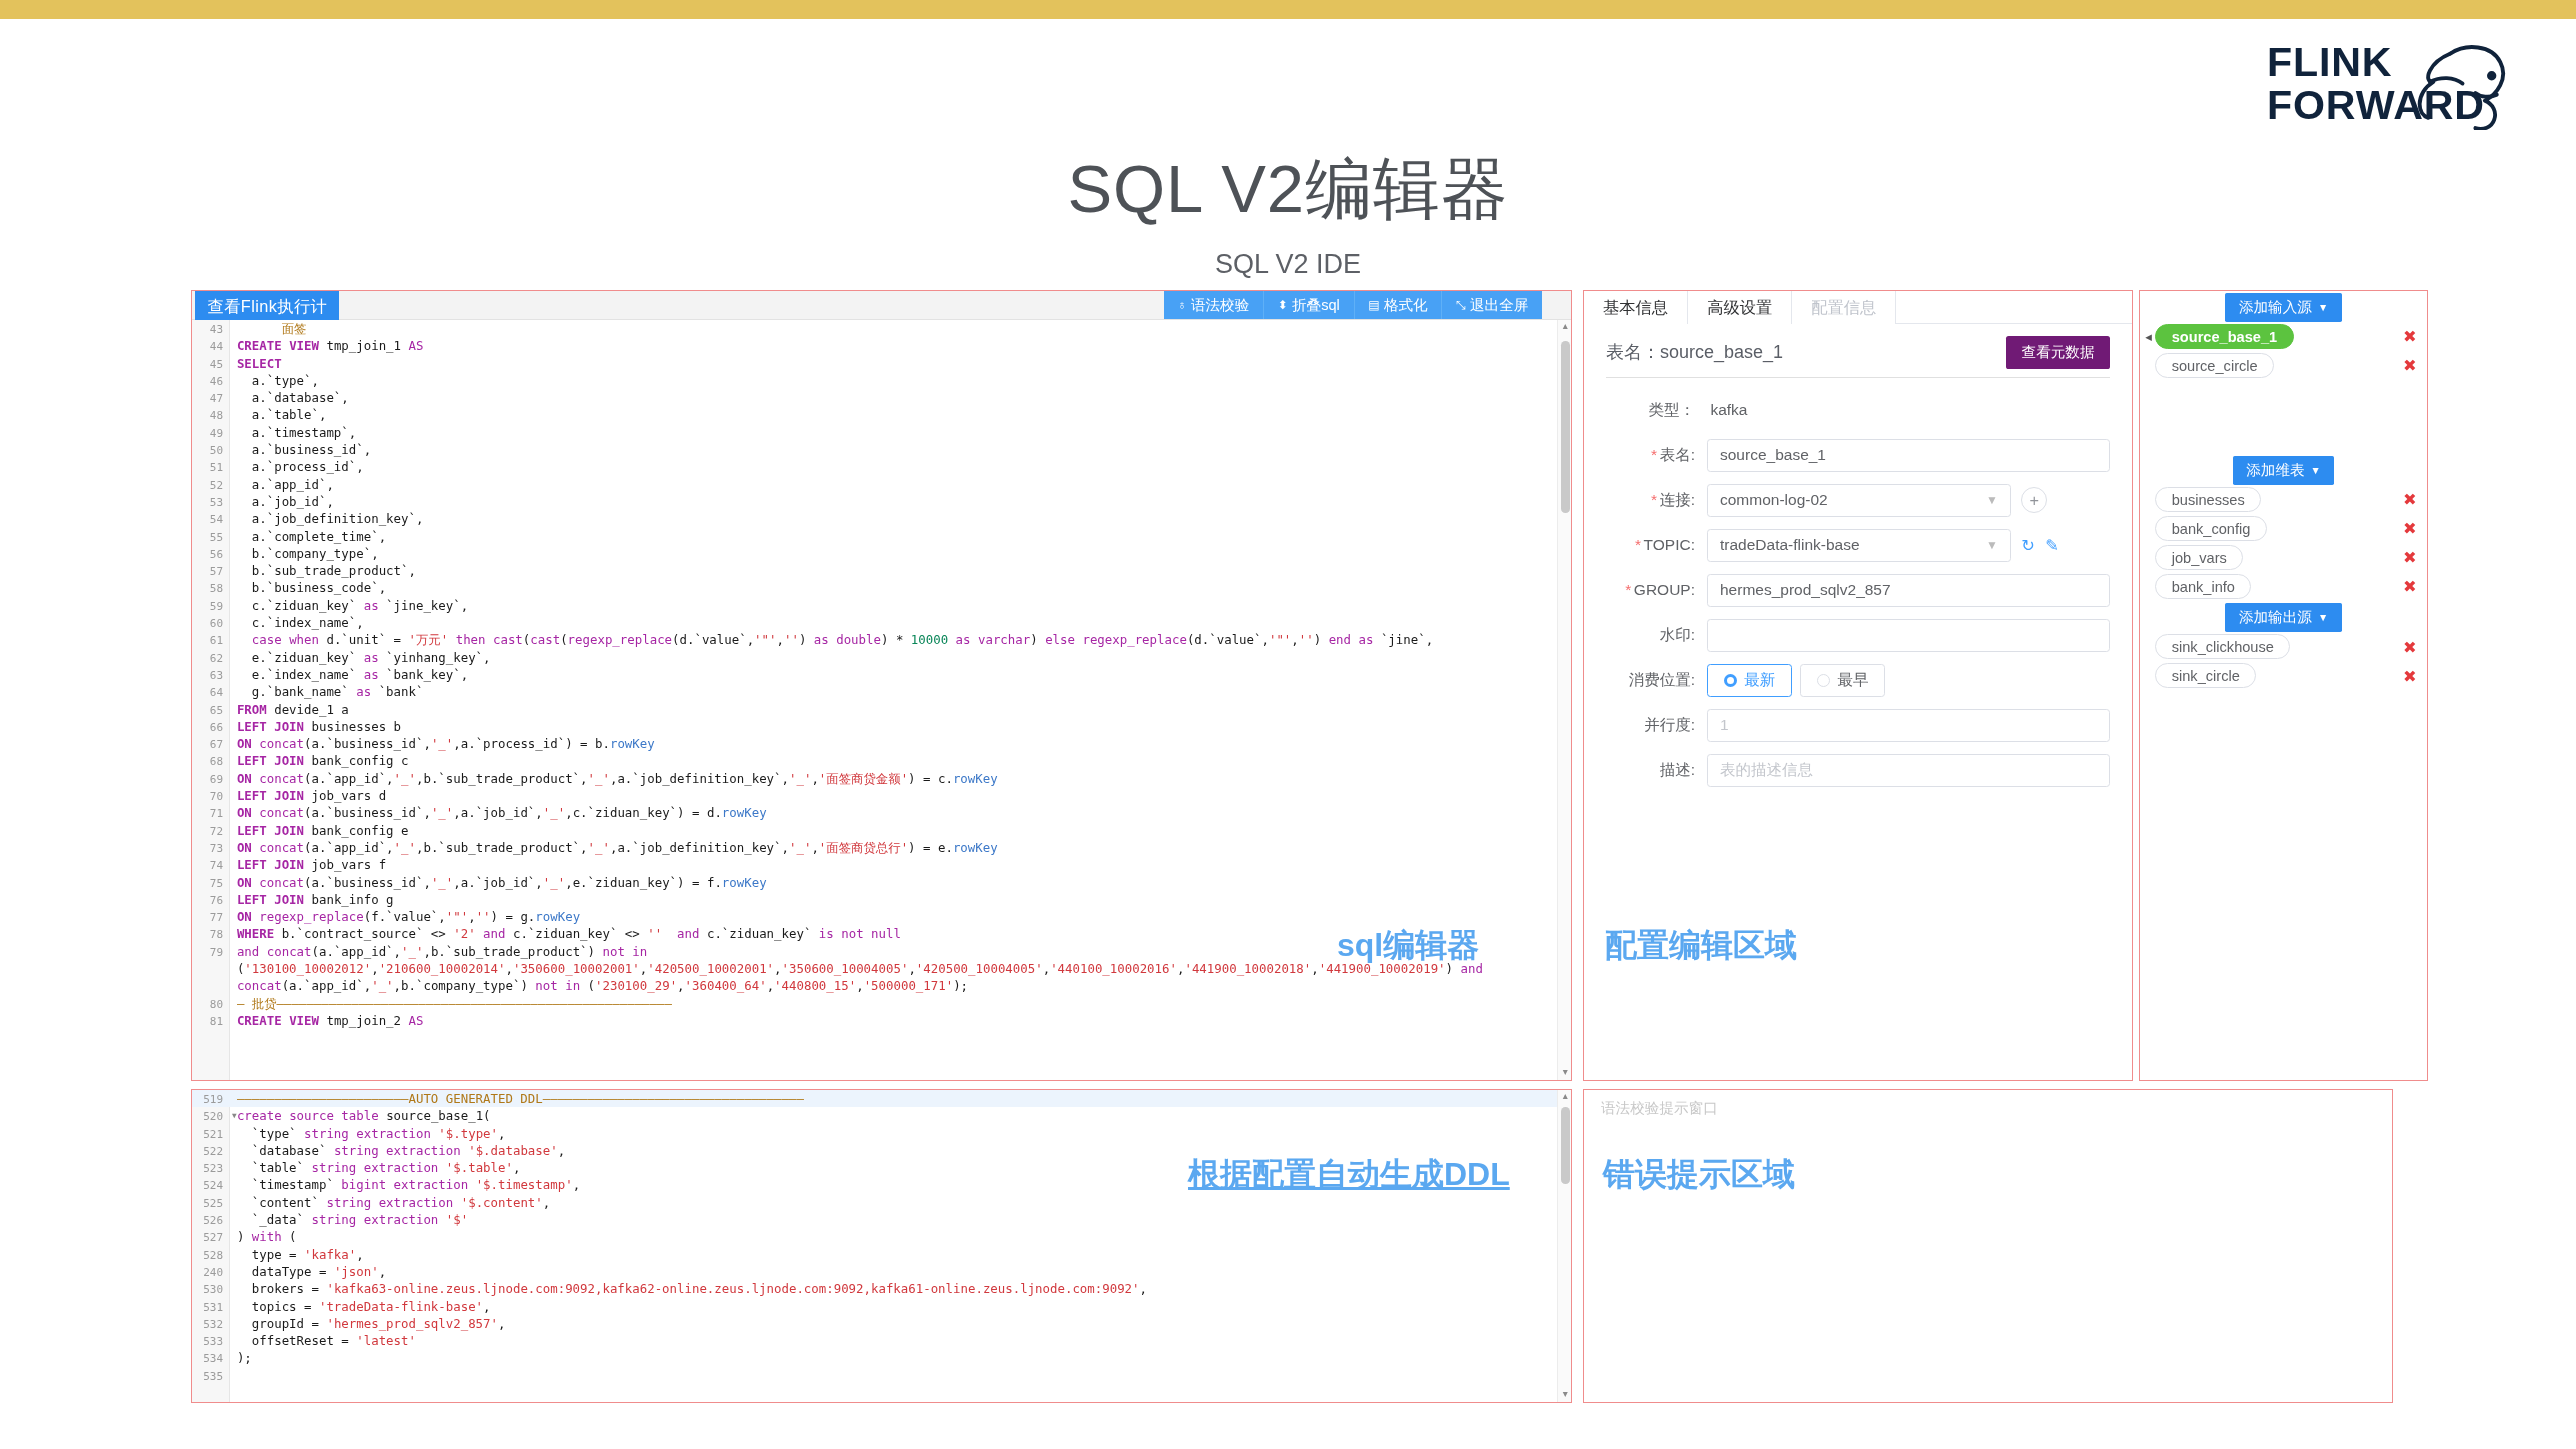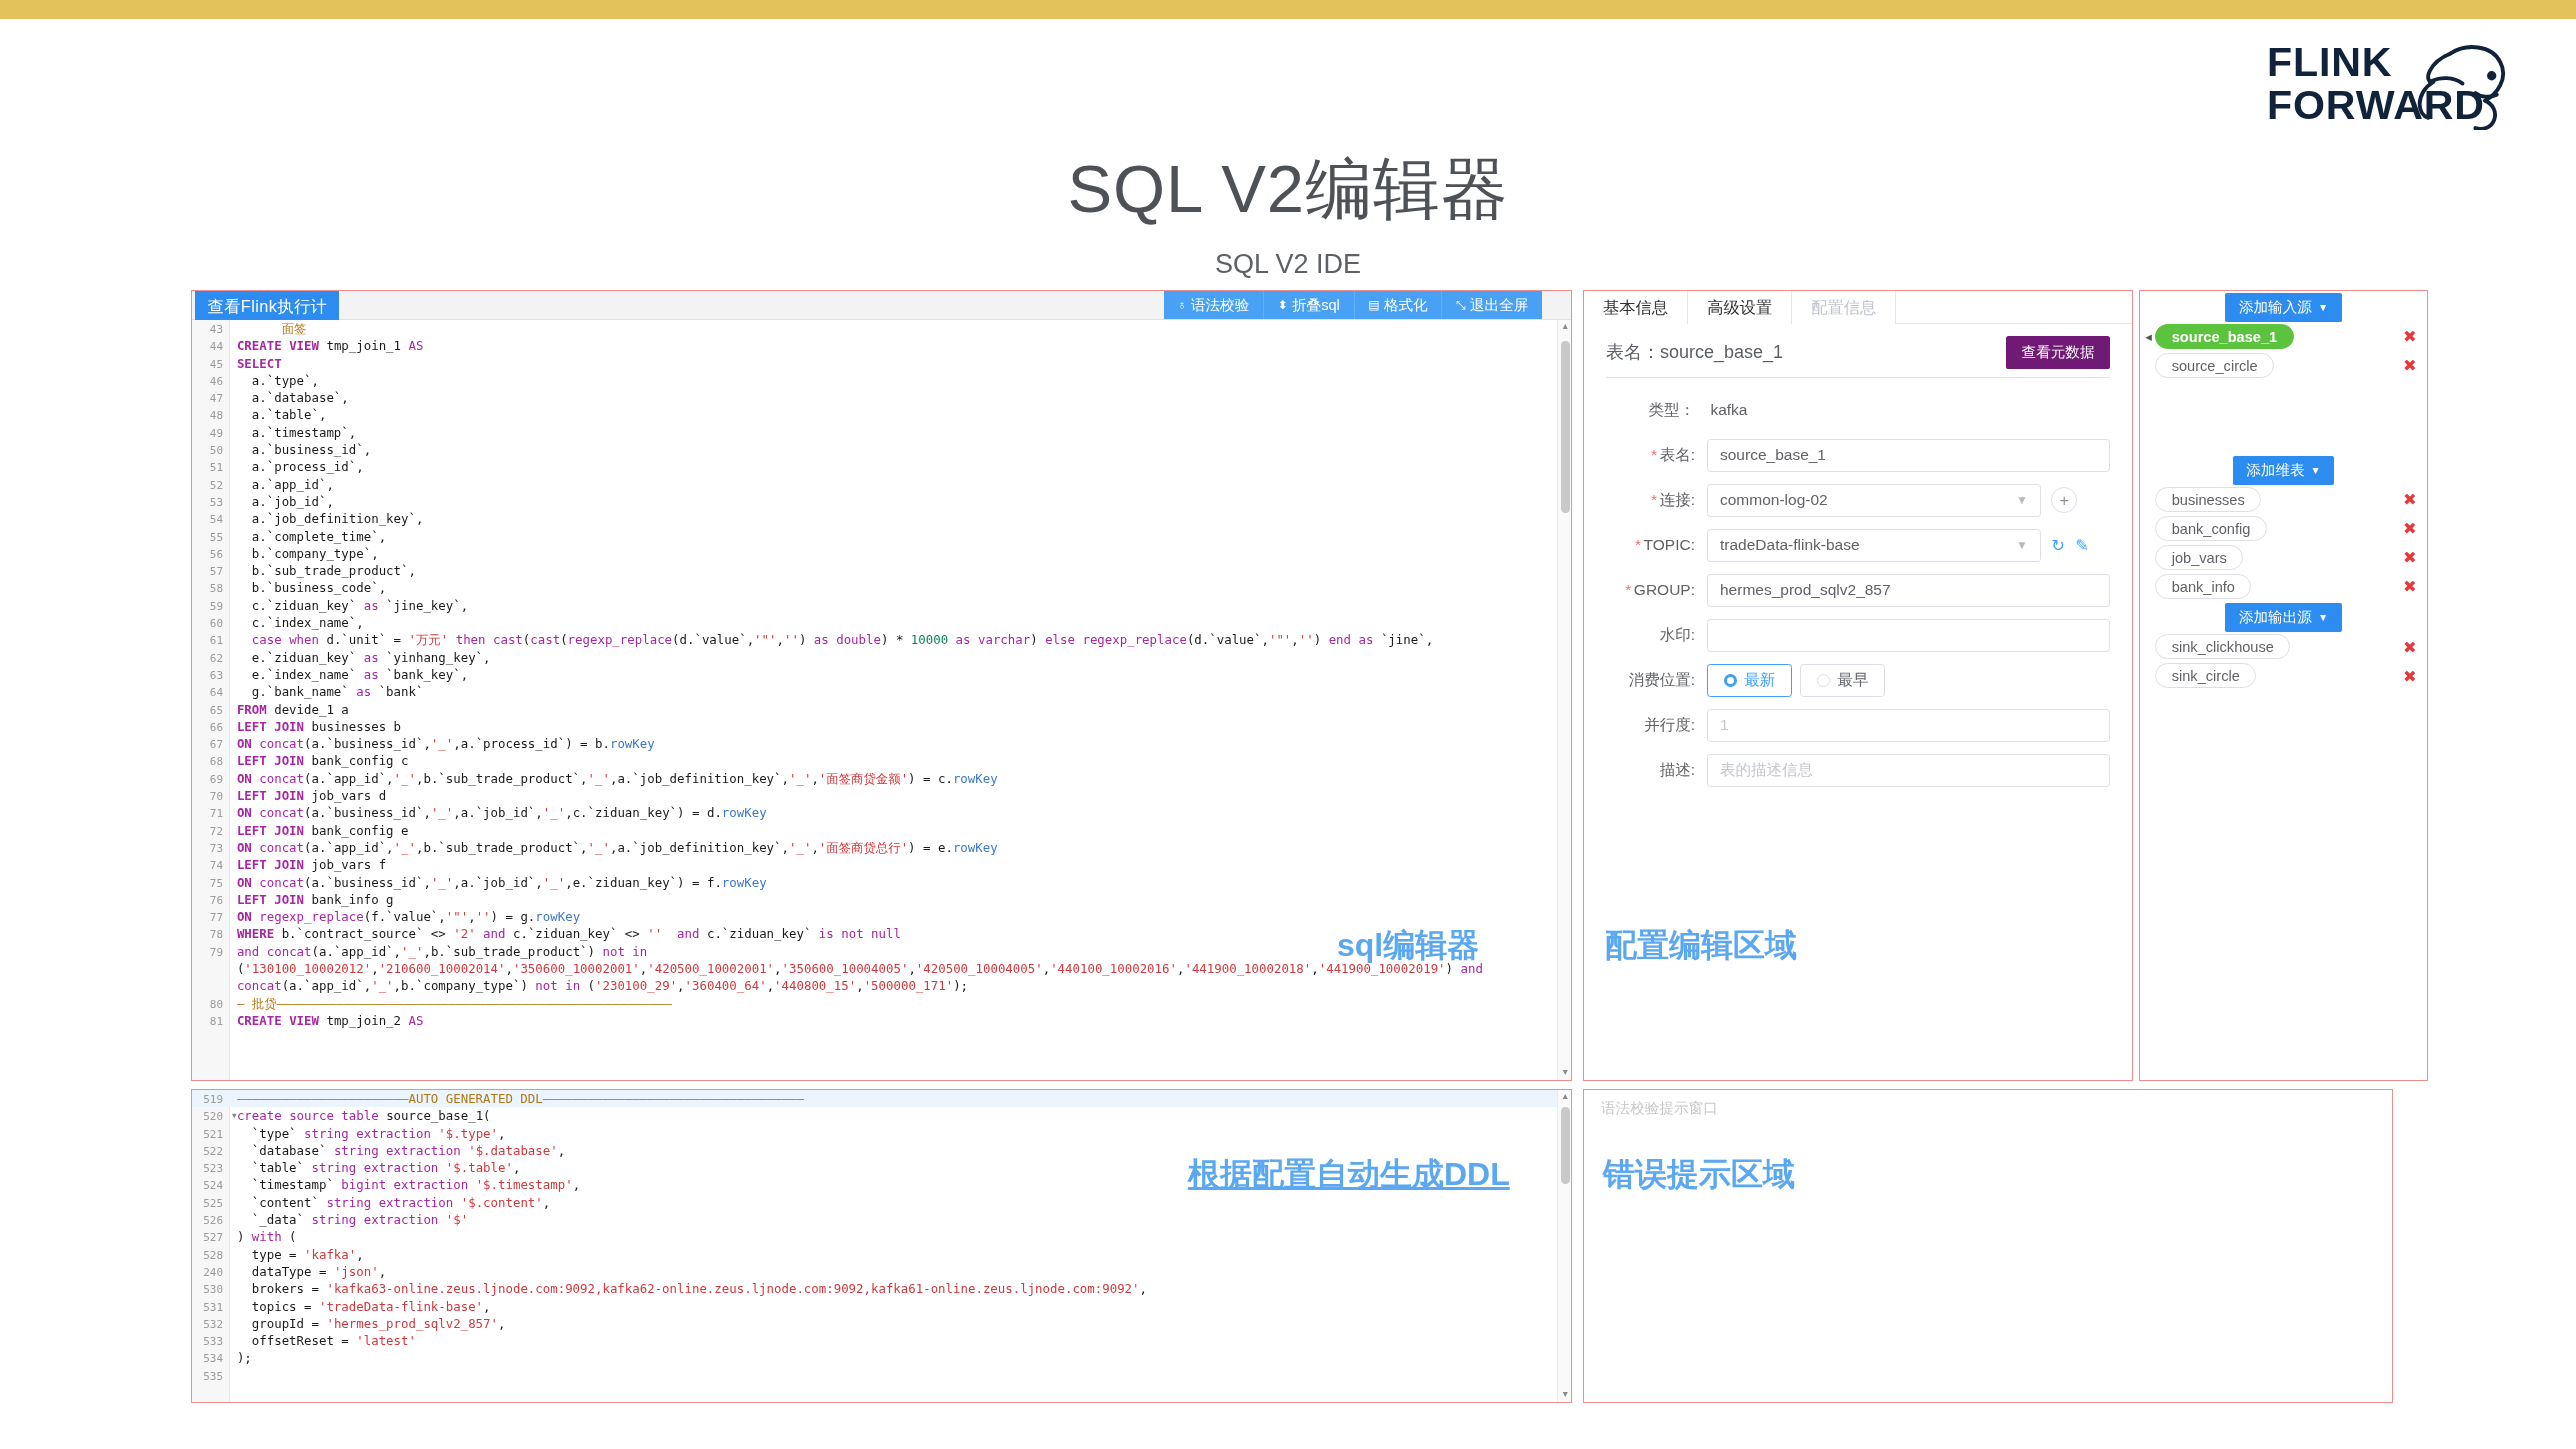--- a/index.html
+++ b/index.html
@@ -140,21 +140,21 @@
   .fctl { flex:1; display:flex; align-items:center; gap:10.3px; }
   .inp {
     height:33px; border:0.9px solid #dcdfe6; border-radius:3.4px; background:#fff;
     font-size:15.5px; color:#606266; padding:0 12px; display:flex; align-items:center;
     width:100%;
   }
   .inp.ph { color:#c3c6cc; }
   .sel {
     height:33px; border:0.9px solid #dcdfe6; border-radius:3.4px; background:#fff;
     font-size:15.5px; color:#606266; padding:0 12px; display:flex; align-items:center;
-    justify-content:space-between; width:334px;
+    justify-content:space-between; width:304px;
   }
   .sel .cv { color:#bbb; font-size:12px; }
   .plusbtn {
     width:26px; height:26px; border:0.9px solid #dcdfe6; border-radius:50%;
     color:#909399; font-size:16.3px; display:flex; align-items:center;
     justify-content:center; cursor:pointer; background:#fff;
   }
   .mini-ico { color:#409eff; font-size:16.3px; cursor:pointer; }
 
   .radio-grp { display:flex; gap:8.6px; }

